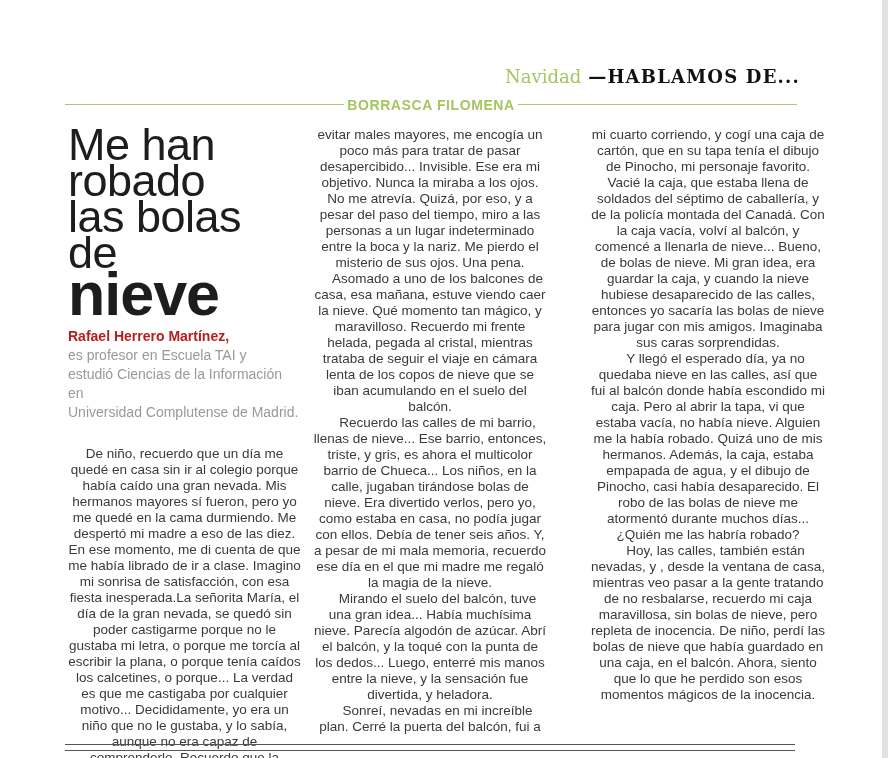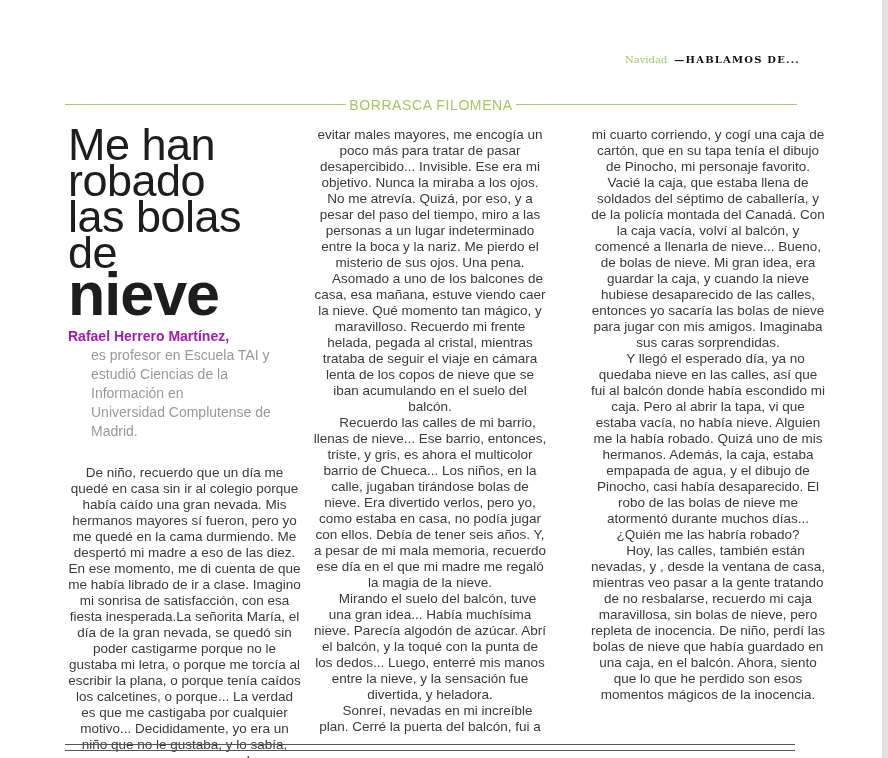--- a/index.html
+++ b/index.html
@@ -14,55 +14,55 @@
   *{margin:0;padding:0;box-sizing:border-box;}
   html,body{width:888px;height:758px;background:#ffffff;overflow:hidden;}
   body{font-family:"Liberation Sans", sans-serif;position:relative;}
 
   .scroll-track{
     position:absolute;right:0;top:0;width:6px;height:758px;
     background:var(--scroll-track);
   }
 
   .header{
-    position:absolute;top:54px;right:88px;white-space:nowrap;
-    font-size:10px;
+    position:absolute;top:66px;right:88px;white-space:nowrap;
+    font-size:18px;
   }
   .header .section{
     font-family:"DejaVu Serif", serif;
     color:var(--accent);
     margin-right:7px;
   }
   .header .series{
     font-family:"DejaVu Serif", serif;
     font-weight:700;color:#111111;letter-spacing:1.2px;
   }
 
   .kicker{
     position:absolute;top:97px;left:65px;width:732px;height:15px;
     display:flex;align-items:center;
   }
   .kline{flex:1;height:0;border-top:1.5px solid var(--rule);}
   .ktext{
-    color:var(--accent);font-size:14px;font-weight:400;
+    color:var(--accent);font-size:14px;font-weight:700;
     letter-spacing:0.6px;padding:0 3px;white-space:nowrap;text-align:center;
   }
 
   .col{position:absolute;top:127px;}
   .col1{left:68px;width:233px;}
   .col2{left:312px;width:236px;}
   .col3{left:590px;width:236px;}
 
   .title{font-weight:400;color:var(--title-black);letter-spacing:-0.5px;}
   .title .t1{display:block;font-size:45px;line-height:36px;}
   .title .t2{display:block;font-size:61px;line-height:46px;font-weight:700;letter-spacing:-1px;}
 
   .byline{margin-top:10px;font-size:14px;}
-  .author{font-weight:700;color:#a21caf;line-height:19px;}
-  .bio{color:var(--byline-gray);line-height:19px;margin-left:23px;}
+  .author{font-weight:700;color:#b91c1c;line-height:19px;}
+  .bio{color:var(--byline-gray);line-height:19px;}
 
   .paras{font-size:13.5px;line-height:16px;color:var(--body-text);text-align:center;}
   .col1 .paras{margin-top:24px;}
   .para{margin:0;}
   .para.indent{text-indent:15px;}
 
   .bottom-rule{
     position:absolute;top:744px;left:65px;width:730px;height:7px;
     border-top:1.5px solid var(--bottom-rule);
     border-bottom:1.5px solid var(--bottom-rule);

